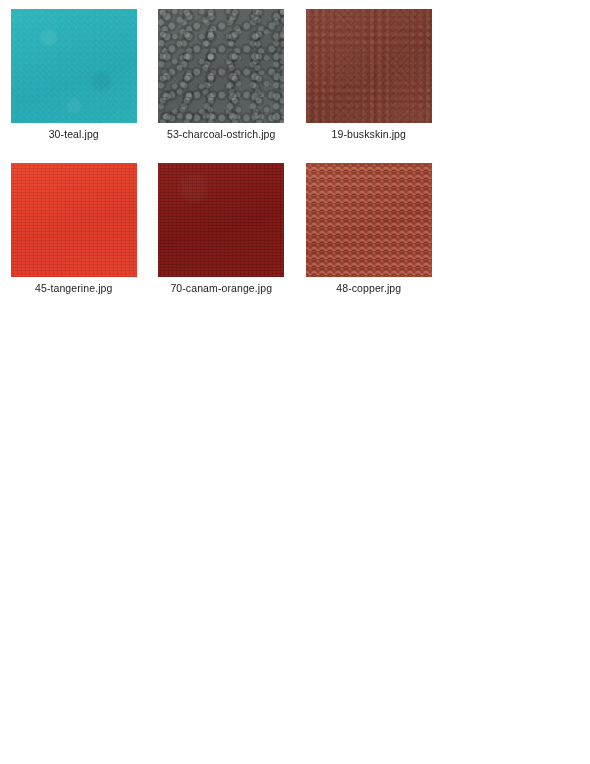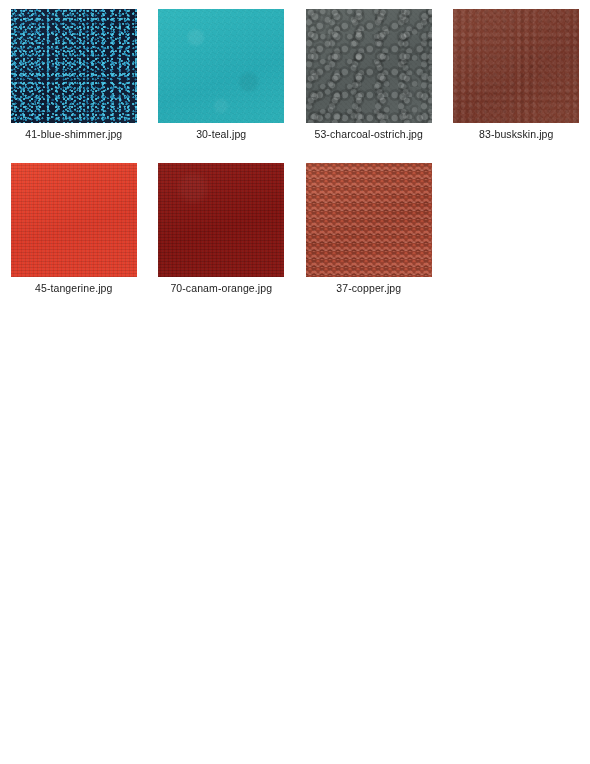--- a/index.html
+++ b/index.html
@@ -193,46 +193,40 @@
     background-size: 8px 8px, 8px 8px, 4px 4px, 100% 100%;
   }
 </style>
 </head>
 <body>
 
 <div id="sheet">
 
   <div class="grid row1">
 
-    <div class="cell">
-      <div class="thumb-wrap">
-        <div class="thumb tex-blue-shimmer"></div>
-      </div>
-      <div class="caption">41-blue-shimmer.jpg</div>
-    </div>
 
     <div class="cell">
       <div class="thumb-wrap">
         <div class="thumb tex-teal"></div>
       </div>
       <div class="caption">30-teal.jpg</div>
     </div>
 
     <div class="cell">
       <div class="thumb-wrap">
         <div class="thumb tex-charcoal-ostrich"></div>
       </div>
       <div class="caption">53-charcoal-ostrich.jpg</div>
     </div>
 
     <div class="cell">
       <div class="thumb-wrap">
         <div class="thumb tex-buskskin"></div>
       </div>
-      <div class="caption">83-buskskin.jpg</div>
+      <div class="caption">19-buskskin.jpg</div>
     </div>
 
   </div>
 
   <div class="grid row2" style="top:155px;">
 
     <div class="cell">
       <div class="thumb-wrap">
         <div class="thumb tex-tangerine"></div>
       </div>
@@ -244,18 +238,18 @@
       <div class="thumb-wrap">
         <div class="thumb tex-canam-orange"></div>
       </div>
       <div class="caption">70-canam-orange.jpg</div>
     </div>
 
     <div class="cell">
       <div class="thumb-wrap">
         <div class="thumb tex-copper"></div>
       </div>
-      <div class="caption">37-copper.jpg</div>
+      <div class="caption">48-copper.jpg</div>
     </div>
 
   </div>
 
 </div>
 
 </body></html>

